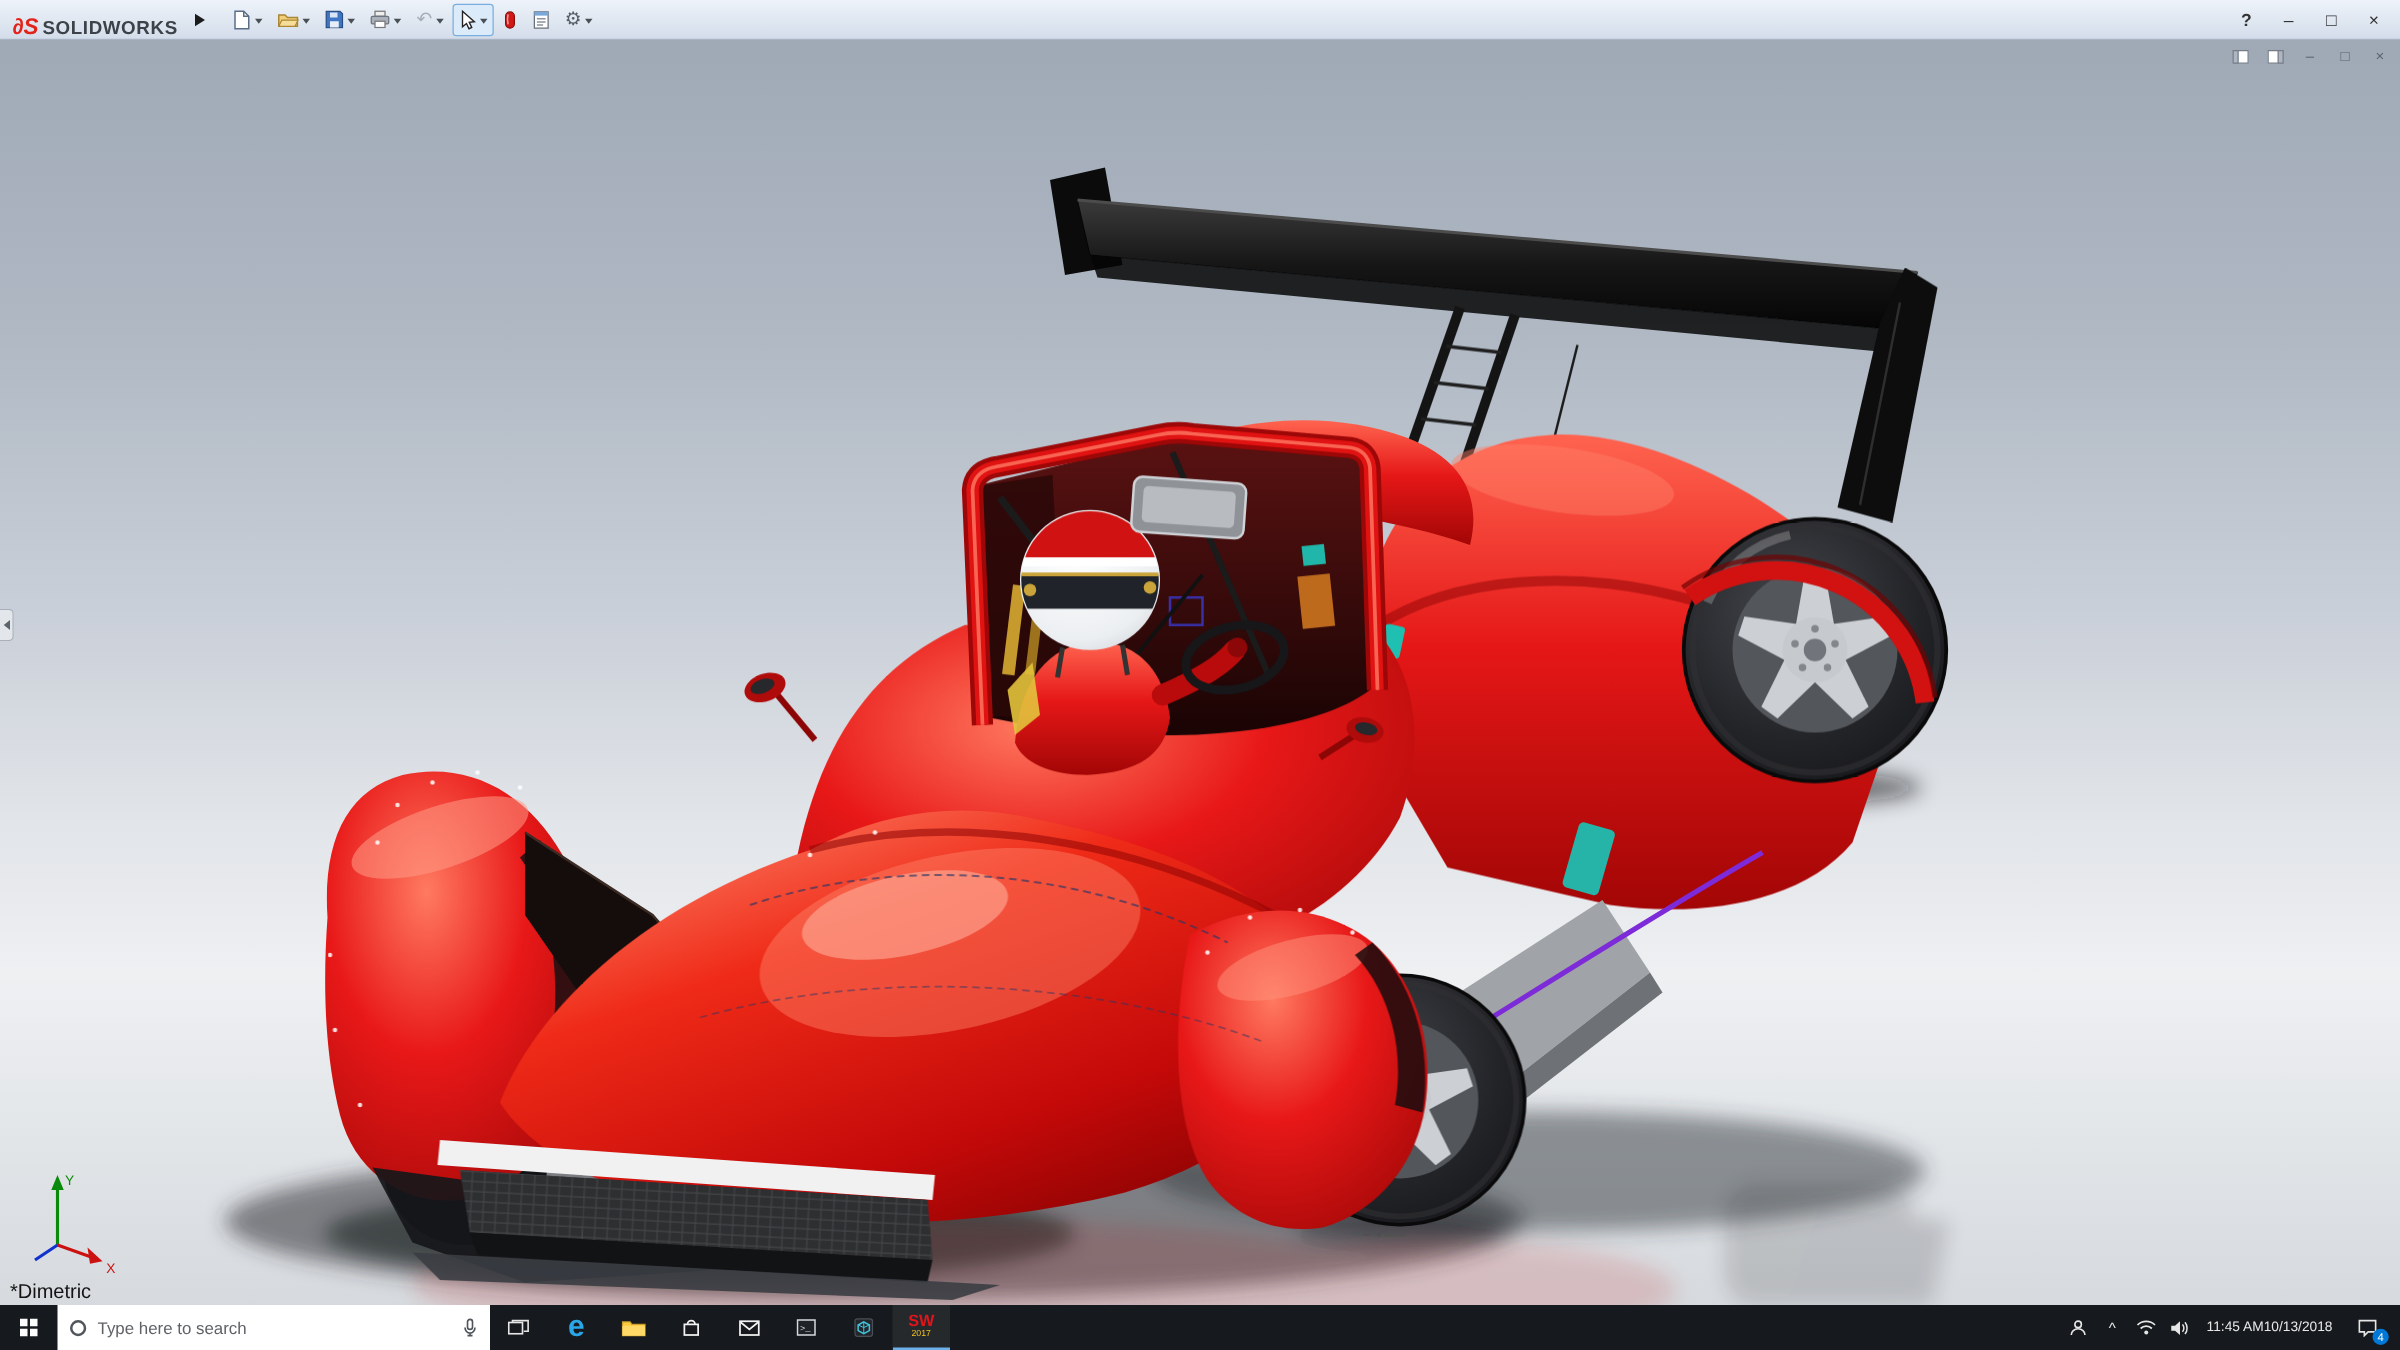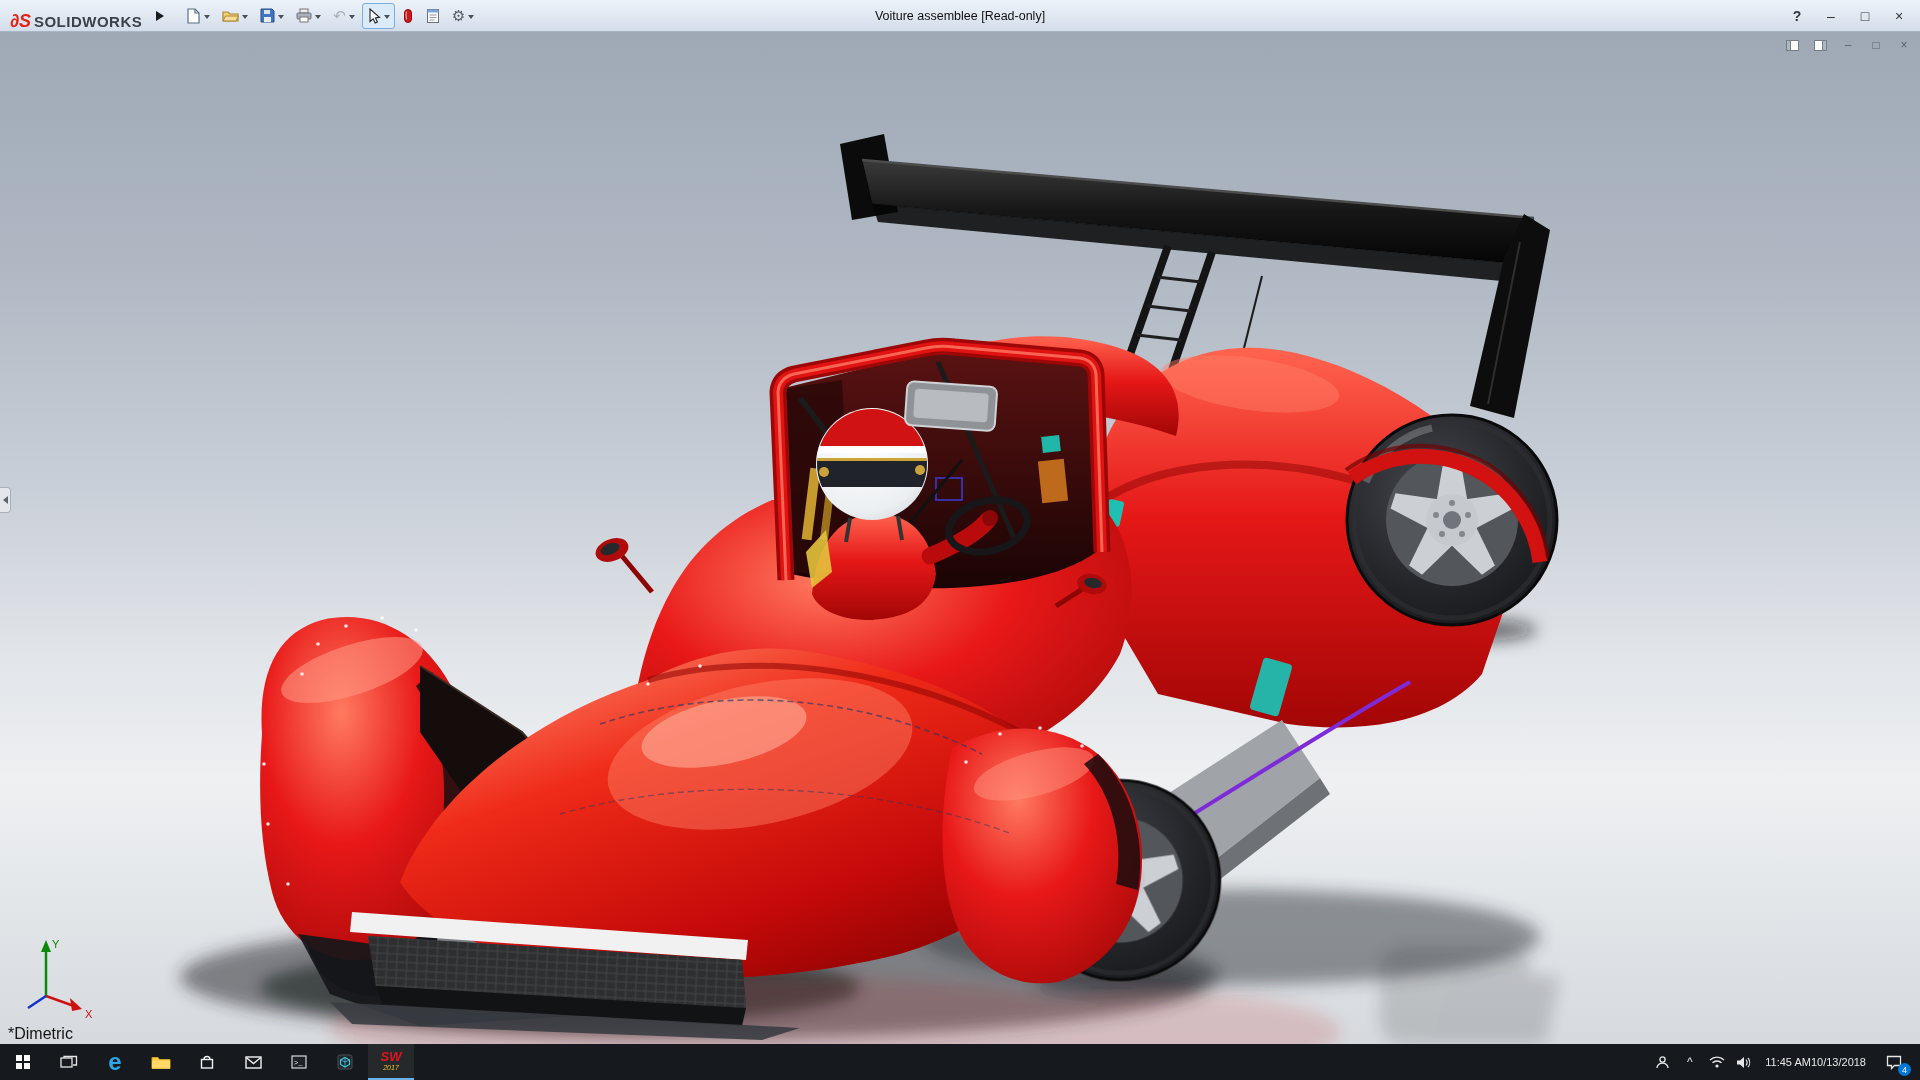--- a/index.html
+++ b/index.html
@@ -41,21 +41,21 @@
   .taskbar { position:absolute; bottom:0; left:0; right:0; height:36px; background:#16191d;
     display:flex; align-items:stretch; color:#e8e8e8; z-index:40; }
   .tb-app, .start { width:46px; display:flex; align-items:center; justify-content:center; position:relative; }
   .winlogo { display:grid; grid-template-columns:6.5px 6.5px; grid-template-rows:6.5px 6.5px; gap:1.5px; }
   .winlogo span { background:#fdfdfd; }
   .search { width:346px; background:#ffffff; display:flex; align-items:center; gap:9px; padding:0 10px; }
   .search .ring { width:13px; height:13px; border:2px solid #51565c; border-radius:50%; flex:0 0 auto; }
   .search input { border:none; outline:none; flex:1; font-size:13.5px; color:#444; background:transparent; font-family:"Liberation Sans",sans-serif; }
   .search input::placeholder { color:#5f6368; opacity:1; }
   .edge-e { font-size:24px; font-weight:bold; color:#2aa7e8; }
-  .tb-app.active { background:rgba(255,255,255,.07); box-shadow:inset 0 -2px 0 #6cb2e8;font-style:italic; }
+  .tb-app.active { background:rgba(255,255,255,.07); box-shadow:inset 0 -2px 0 #6cb2e8; }
   .sw { display:flex; flex-direction:column; align-items:center; line-height:11px; }
   .sw .sw-label { color:#e0151c; font-weight:bold; font-size:13px; }
   .sw .sw-year { color:#f3c21f; font-size:7px; }
   .tray { margin-left:auto; display:flex; align-items:center; }
   .tray-ic { width:27px; height:36px; display:flex; align-items:center; justify-content:center; font-size:12px; }
   .clock { text-align:center; font-size:11px; line-height:13px; padding:0 8px; display:flex; flex-direction:row; justify-content:center; }
   .action { width:40px; position:relative; height:36px; display:flex; align-items:center; justify-content:center; }
   .badge { position:absolute; right:3px; bottom:4px; min-width:13px; height:13px; border-radius:7px; background:#0078d7;
     color:#fff; font-size:9px; display:flex; align-items:center; justify-content:center; padding:0 2px; }
   .show-desktop { width:6px; border-left:1px solid #3a3e44; }
@@ -125,21 +125,20 @@
             <rect x="1.5" y="1.5" width="11" height="3" fill="#7aa7d9"></rect>
             <path d="M3.5,7 h7 M3.5,9.5 h7 M3.5,12 h5" stroke="#8d949e" stroke-width="1.2"></path>
           </svg>
       </div>
       <div class="tbtn">
         <span class="glyph-btn">⚙</span>
         <span class="caret"></span>
       </div>
     </div>
 
-    <div class="title-center">Voiture assemblee [Read-only]</div>
 
     <div class="win-controls">
       <div class="wc help">?</div>
       <div class="wc">–</div>
       <div class="wc">□</div>
       <div class="wc">×</div>
     </div>
   </header>
 
   <div class="viewport">
@@ -414,20 +413,28 @@
 
   <footer class="taskbar">
     <div class="start">
       <div class="winlogo">
           <span></span>
           <span></span>
           <span></span>
           <span></span>
         </div>
     </div>
+    <div class="search">
+      <span class="ring"></span>
+      <input type="text" placeholder="Type here to search" style="">
+      <svg width="12" height="16" viewBox="0 0 12 16">
+          <rect x="4" y="1.5" width="4" height="8" rx="2" fill="none" stroke="#4f545a" stroke-width="1.3"></rect>
+          <path d="M2,8 a4,4.5 0 0 0 8,0 M6,12.5 v2 M4,14.5 h4" fill="none" stroke="#4f545a" stroke-width="1.3"></path>
+        </svg>
+    </div>
     <div class="tb-app">
       <svg width="18" height="14" viewBox="0 0 18 14">
           <rect x="1" y="3" width="11" height="9" fill="none" stroke="#e6e6e6" stroke-width="1.3"></rect>
           <path d="M4,3 V1.5 H16.5 V10 H13" fill="none" stroke="#e6e6e6" stroke-width="1.3"></path>
         </svg>
     </div>
     <div class="tb-app">
       <span class="edge-e">e</span>
     </div>
     <div class="tb-app">

